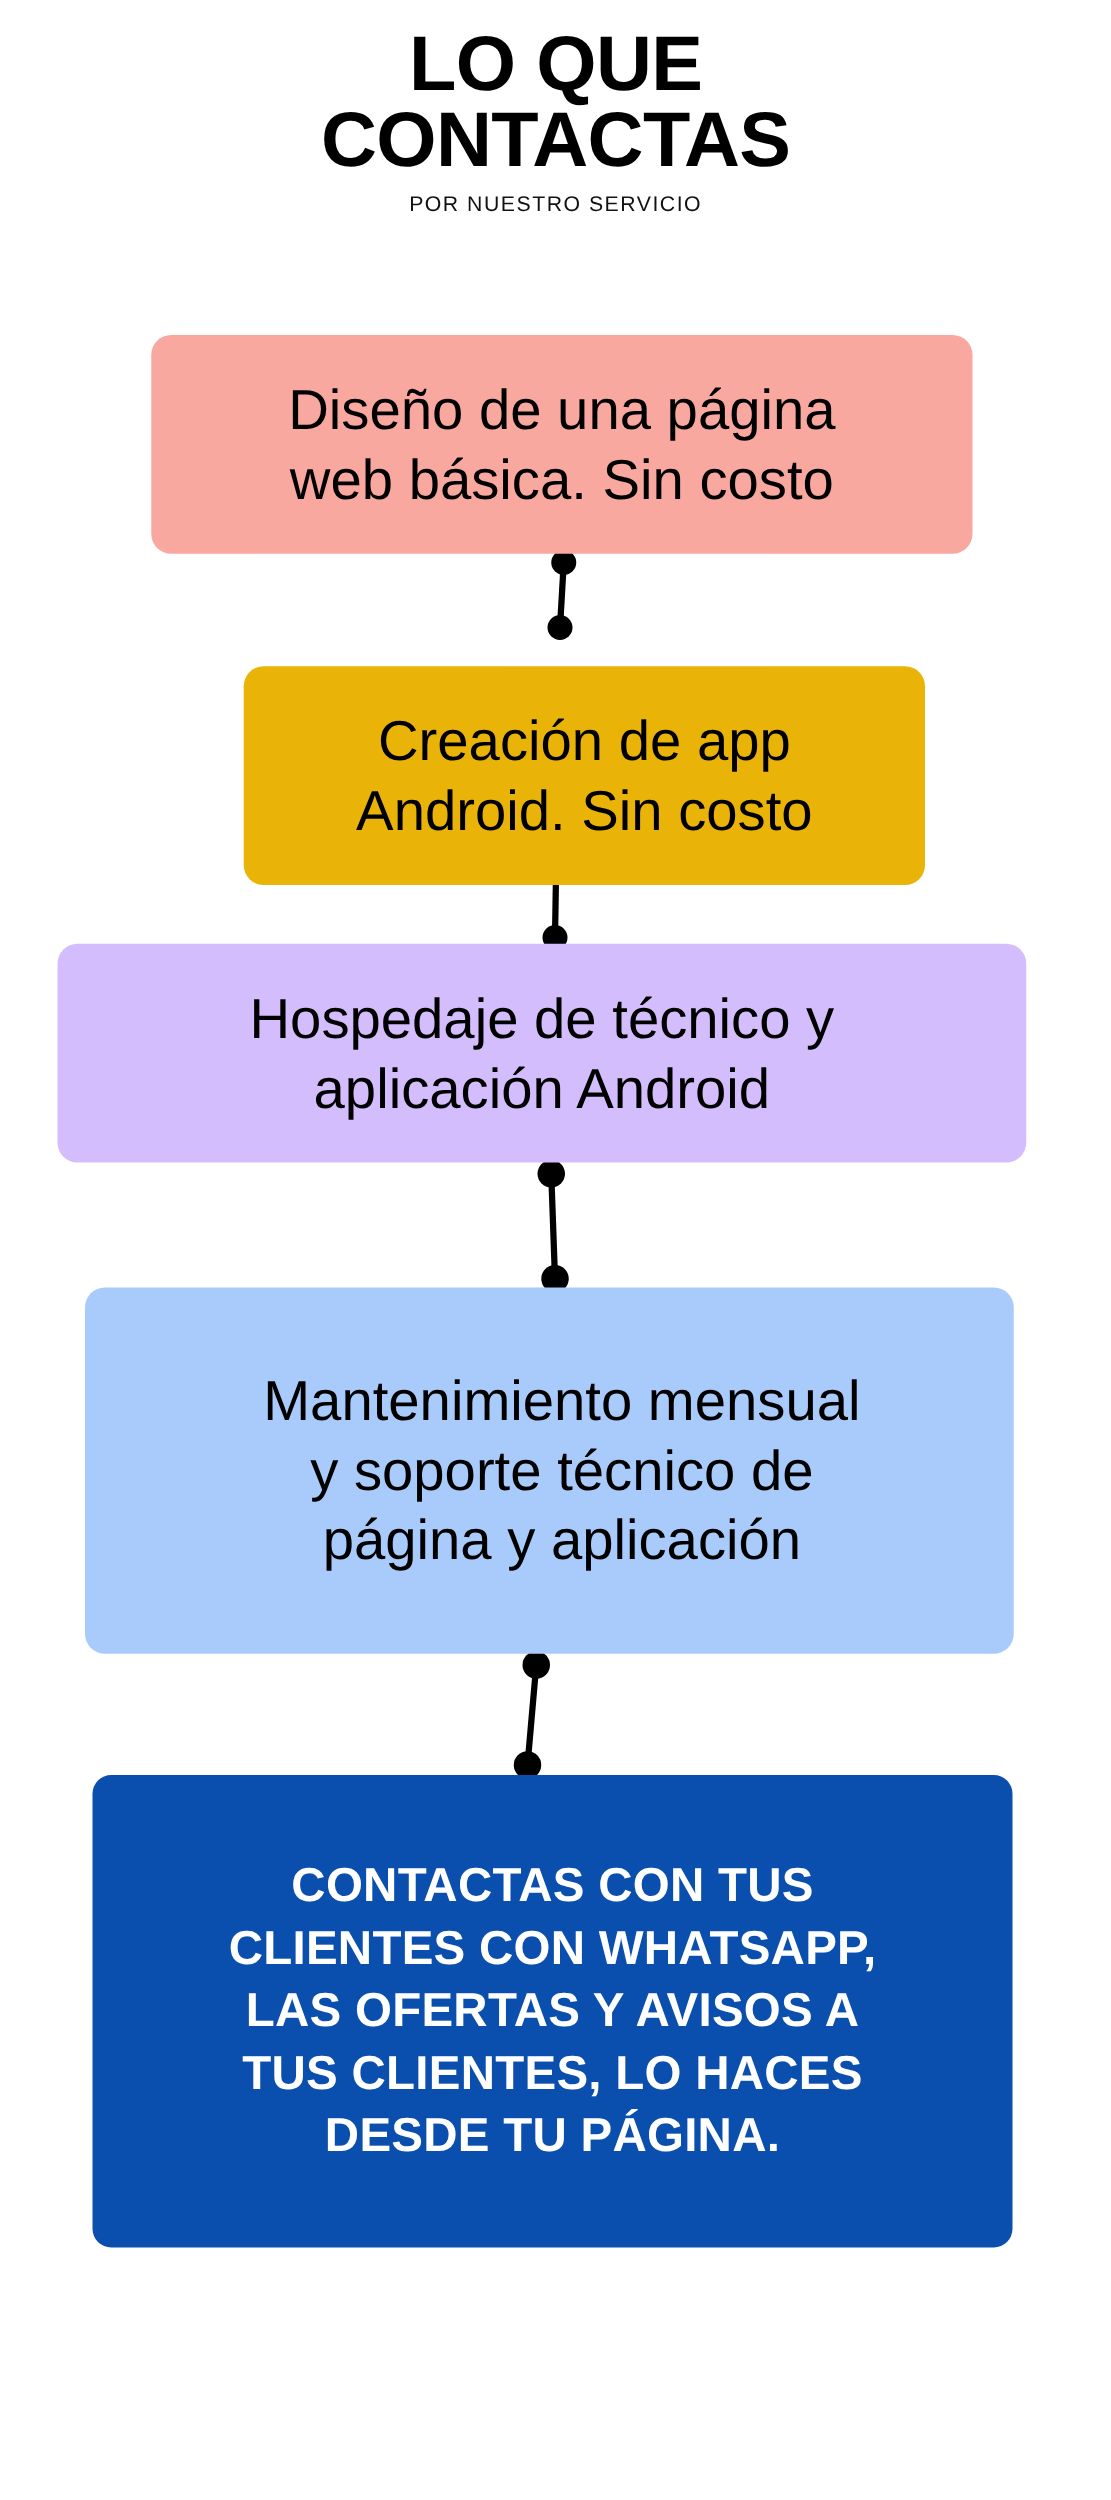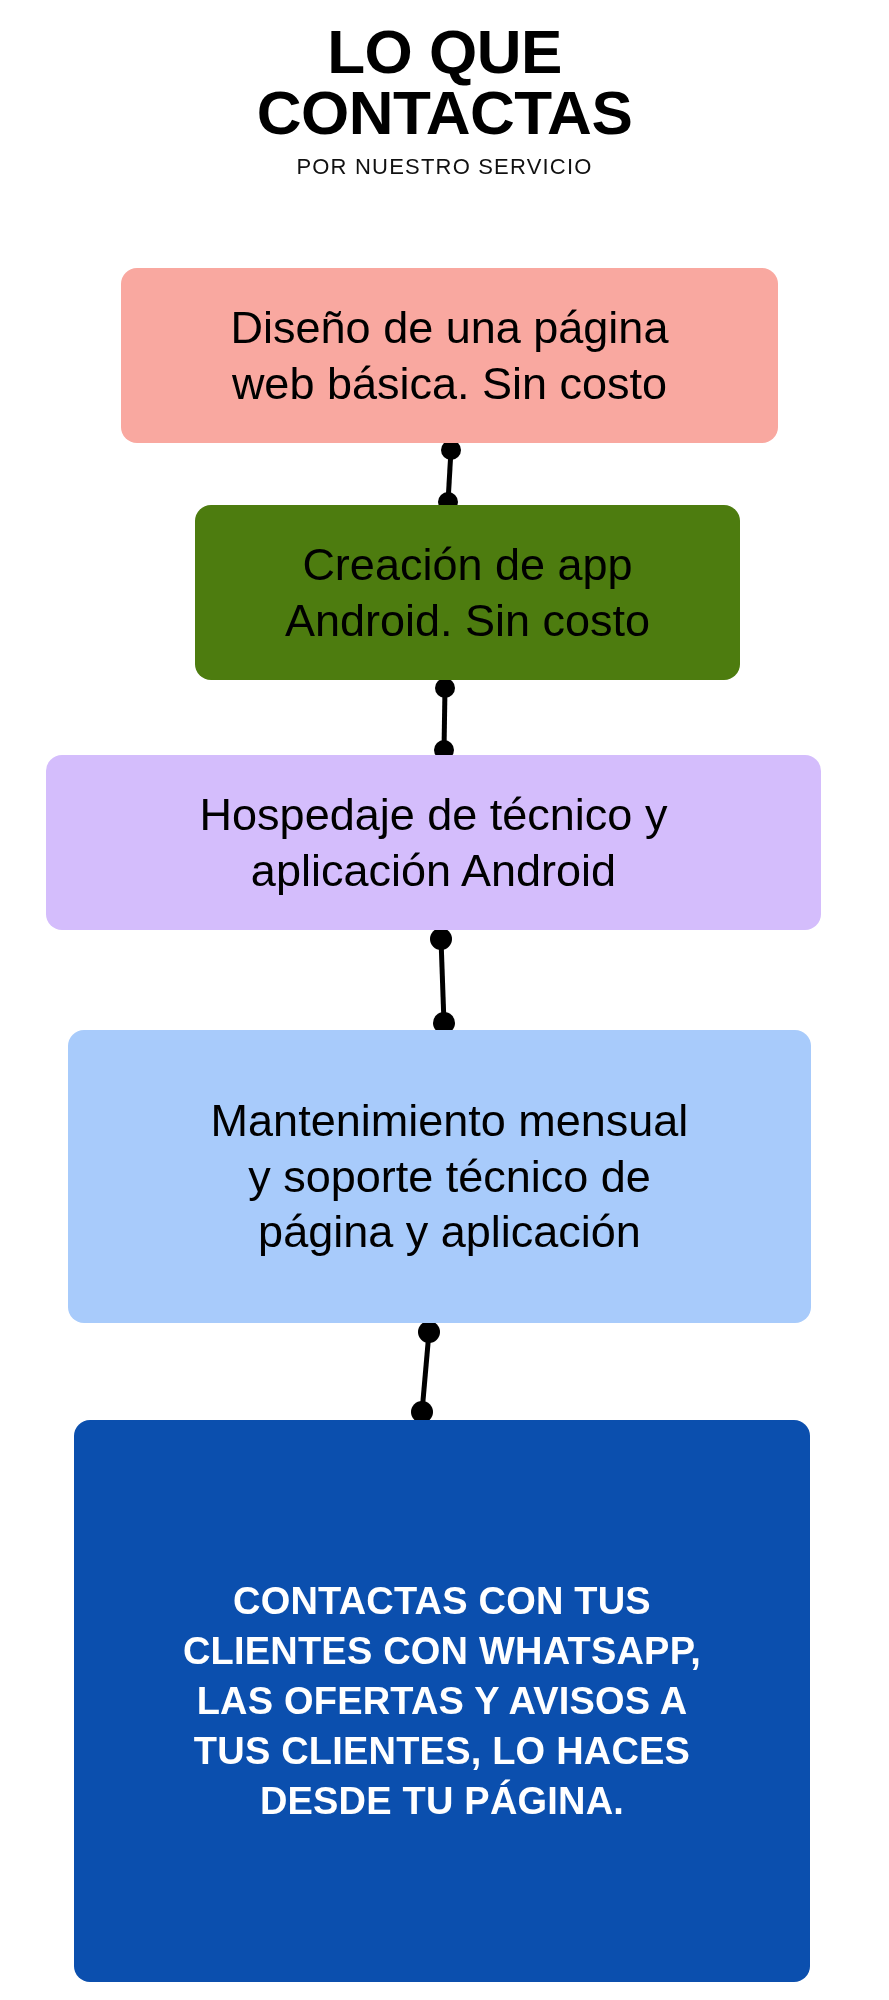--- a/index.html
+++ b/index.html
@@ -36,21 +36,21 @@
     line-height: 0.98;
     letter-spacing: -0.5px;
     color: #000000;
     margin: 0;
     padding: 0 160px;
     white-space: pre-line;
   }
   .subtitle {
     font-family: "Liberation Sans Narrow", "Liberation Sans", sans-serif;
     font-weight: 400;
-    font-size: 22px;
+    font-size: 17px;
     letter-spacing: 1.2px;
     color: #111111;
     margin: 10px 0 0 0;
   }
 
   
   .flow {
     position: absolute;
     top: 0;
     left: 0;
@@ -83,21 +83,21 @@
     line-height: 1.32;
     letter-spacing: 0.2px;
     color: #ffffff;
   }
 
   
   #node-0 { left: 121px;  top: 268px;  width: 657px; height: 175px; justify-content: center; }
   #node-1 { left: 195px;  top: 505px;  width: 545px; height: 175px; }
   #node-2 { left: 46px;   top: 755px;  width: 775px; height: 175px; }
   #node-3 { left: 68px;   top: 1030px; width: 743px; height: 293px; padding-left: 34px; }
-  #node-4 { left: 74px;   top: 1420px; width: 736px; height: 562px; }
+  #node-4 { left: 74px;   top: 1420px; width: 736px; height: 378px; border-radius: 15px; }
 
   
   .connector {
     position: absolute;
     width: 40px;
   }
   .connector svg { display: block; overflow: visible; }
 
   #conn-0 { left: 430px; top: 440px;  height: 72px; }
   #conn-1 { left: 424px; top: 678px;  height: 82px; }
@@ -147,21 +147,21 @@
         <circle cx="26" cy="12" r="11" fill="#000000"></circle>
         <circle cx="19" cy="92" r="11" fill="#000000"></circle>
       </svg>
     </div>
 
     <div class="node" id="node-0" style="background-color: rgb(249, 168, 160);">
       <span class="node-text">Diseño de una página
 web básica. Sin costo</span>
     </div>
 
-    <div class="node" id="node-1" style="background-color: #4d7c0f;">
+    <div class="node" id="node-1" style="background-color: #eab308; margin-top: 28px;">
       <span class="node-text">Creación de  app
 Android. Sin costo</span>
     </div>
 
     <div class="node" id="node-2" style="background-color: rgb(212, 189, 252);">
       <span class="node-text">Hospedaje de técnico y
 aplicación Android</span>
     </div>
 
     <div class="node" id="node-3" style="background-color: rgb(168, 203, 251);">

